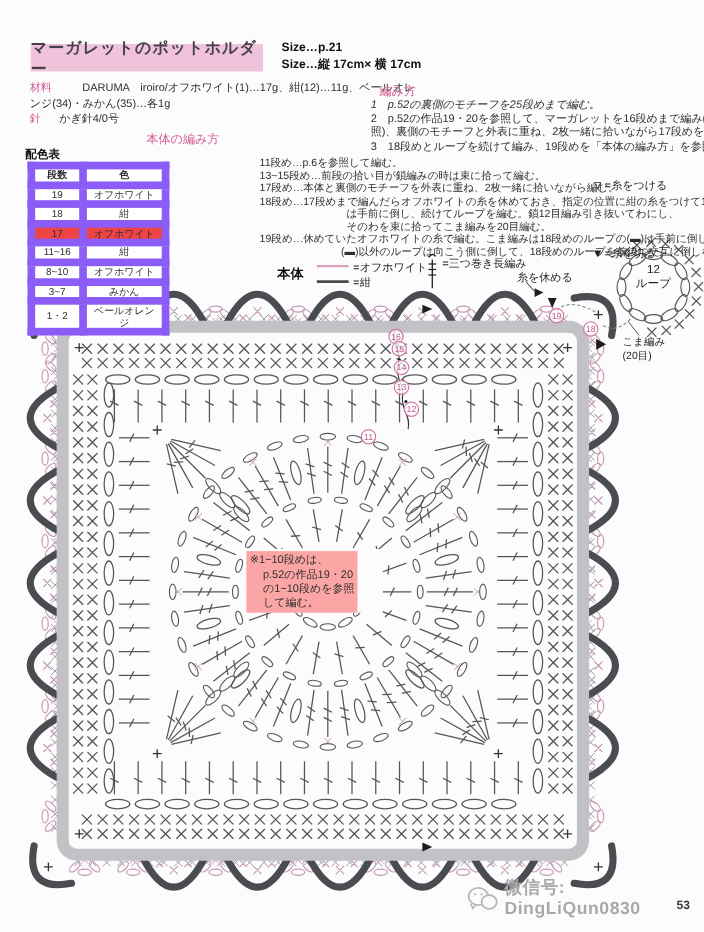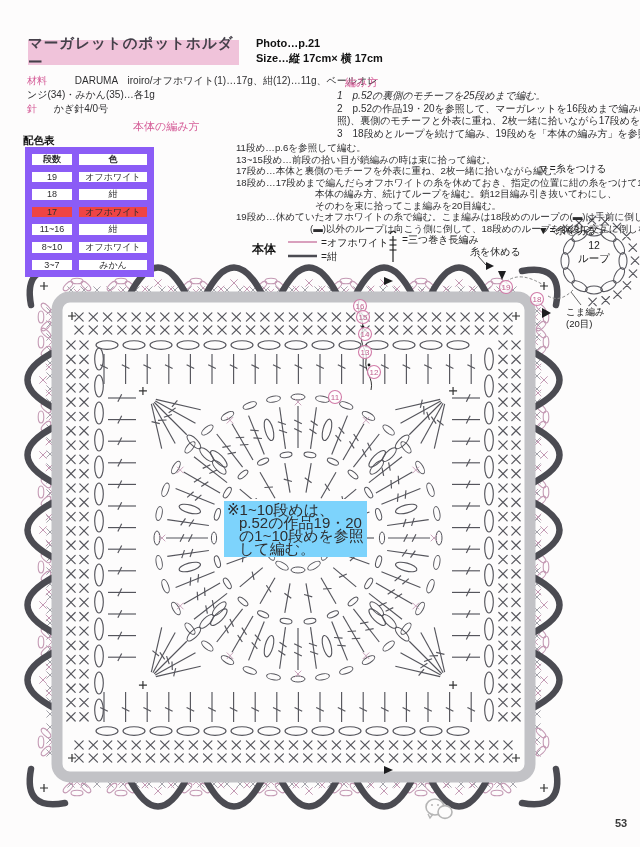--- a/index.html
+++ b/index.html
@@ -15,21 +15,21 @@
   .photo-line{left:256px;top:37px;font-size:11px;font-weight:bold;color:#111;}
   .size-line{left:256px;top:51px;font-size:11px;font-weight:bold;color:#111;}
   .txt{font-size:10px;line-height:13.5px;white-space:nowrap;}
   .small{font-size:9.6px;white-space:nowrap;}
   .head{font-size:11px;}
   table.ct{border-collapse:collapse;font-size:9px;text-align:center;}
   table.ct td,table.ct th{border:7px solid #8b5cf6;padding:0 3px;height:10.6px;
     font-weight:normal;background:#fff;line-height:10.6px;}
   table.ct th{font-weight:bold;}
   table.ct tr.hl td{background:#ef4444;}
-  .note{font-size:15px;line-height:13px;background:#7dd3fc;padding:2px 3px;
+  .note{font-size:10px;line-height:13px;background:#fca5a5;padding:2px 3px;
     white-space:nowrap;}
   .legend-item{font-size:10px;white-space:nowrap;color:#222;font-family:Liberation Mono, monospace;}
   .tri{font-size:11px;margin-right:3px;color:#222;}
   .loop-lbl{font-size:10.5px;text-align:center;line-height:13px;color:#222;}
   .koma-lbl{font-size:9.5px;line-height:12px;color:#222;white-space:nowrap;}
   .wm{color:#a9a9a9;font-size:16px;font-weight:bold;letter-spacing:0.5px;
     display:flex;align-items:center;gap:5px;}
   .pagenum{font-size:11px;color:#3a3a3a;font-weight:bold;}
 </style>
 </head>
@@ -1146,21 +1146,21 @@
     <text x="365" y="336.8" text-anchor="middle" font-size="8" fill="#c0608f" font-family="&quot;Liberation Sans&quot;,sans-serif">14</text>
     <circle cx="365" cy="352" r="6.5" fill="rgba(255,255,255,0.75)" stroke="#d17ba8" stroke-width="1.1"></circle>
     <text x="365" y="354.8" text-anchor="middle" font-size="8" fill="#c0608f" font-family="&quot;Liberation Sans&quot;,sans-serif">13</text>
     <circle cx="374" cy="372" r="6.5" fill="rgba(255,255,255,0.75)" stroke="#d17ba8" stroke-width="1.1"></circle>
     <text x="374" y="374.8" text-anchor="middle" font-size="8" fill="#c0608f" font-family="&quot;Liberation Sans&quot;,sans-serif">12</text>
     <circle cx="335" cy="397" r="6.5" fill="rgba(255,255,255,0.75)" stroke="#d17ba8" stroke-width="1.1"></circle>
     <text x="335" y="399.8" text-anchor="middle" font-size="8" fill="#c0608f" font-family="&quot;Liberation Sans&quot;,sans-serif">11</text>
   </svg>
 
 <div class="ovl title-box">マーガレットのポットホルダー</div>
-<div class="ovl photo-line">Photo…p.21</div>
+<div class="ovl photo-line">Size…p.21</div>
 <div class="ovl size-line">Size…縦 17cm× 横 17cm</div>
 
 <div class="ovl txt" style="left:27px;top:74px;">
   <span class="pk">材料</span>
   <span style="margin-left:25px;">DARUMA　iroiro/オフホワイト(1)…17g、紺(12)…11g、ベールオレ</span>
 </div>
 <div class="ovl txt" style="left:27px;top:88px;">ンジ(34)・みかん(35)…各1g</div>
 <div class="ovl txt" style="left:27px;top:102px;">
   <span class="pk">針</span>
   <span style="margin-left:14px;">かぎ針4/0号</span>
@@ -1170,21 +1170,21 @@
 <div class="ovl txt" style="left:337px;top:89px;font-style:italic;">1　p.52の裏側のモチーフを25段めまで編む。</div>
 <div class="ovl txt" style="left:337px;top:101.5px;">2　p.52の作品19・20を参照して、マーガレットを16段めまで編み(p.5参</div>
 <div class="ovl txt" style="left:337px;top:114px;">照)、裏側のモチーフと外表に重ね、2枚一緒に拾いながら17段めを編む。</div>
 <div class="ovl txt" style="left:337px;top:126.5px;">3　18段めとループを続けて編み、19段めを「本体の編み方」を参照して編む。</div>
 
 <div class="ovl pk head" style="left:133px;top:119px;">本体の編み方</div>
 <div class="ovl small" style="left:236px;top:142px;">11段め…p.6を参照して編む。</div>
 <div class="ovl small" style="left:236px;top:153.5px;">13~15段め…前段の拾い目が鎖編みの時は束に拾って編む。</div>
 <div class="ovl small" style="left:236px;top:165px;">17段め…本体と裏側のモチーフを外表に重ね、2枚一緒に拾いながら編む。</div>
 <div class="ovl small" style="left:236px;top:176.5px;">18段め…17段めまで編んだらオフホワイトの糸を休めておき、指定の位置に紺の糸をつけて18段めを編む。</div>
-<div class="ovl small" style="left:315px;top:188px;">本体の編み方、続けてループを編む。鎖12目編み引き抜いてわにし、</div>
+<div class="ovl small" style="left:315px;top:188px;">は手前に倒し、続けてループを編む。鎖12目編み引き抜いてわにし、</div>
 <div class="ovl small" style="left:315px;top:199.5px;">そのわを束に拾ってこま編みを20目編む。</div>
 <div class="ovl small" style="left:236px;top:211px;">19段め…休めていたオフホワイトの糸で編む。こま編みは18段めのループの(▬)は手前に倒し、</div>
 <div class="ovl small" style="left:310px;top:222.5px;">(▬)以外のループは向こう側に倒して、18段めのループを前後に交互に倒しながら編む。</div>
 
 <div class="ovl" style="left:23px;top:134px;font-size:10.5px;font-weight:bold;color:#111;">配色表</div>
 <table class="ct ovl" style="left:25px;top:147px;">
   <tbody id="ct-body">
       <tr>
         <th style="width:34px">段数</th>
         <th style="width:62px">色</th>
@@ -1205,20 +1205,24 @@
         <td>11~16</td>
         <td>紺</td>
       </tr>
       <tr>
         <td>8~10</td>
         <td>オフホワイト</td>
       </tr>
       <tr>
         <td>3~7</td>
         <td>みかん</td>
+      </tr>
+      <tr>
+        <td>1・2</td>
+        <td>ベールオレンジ</td>
       </tr>
     </tbody>
 </table>
 
 <div class="ovl legend-item" style="left:540px;top:162px;">
   <span class="tri">▽</span><span>=糸をつける</span>
 </div>
 <div class="ovl legend-item" style="left:540px;top:184px;margin-top:40px;">
   <span class="tri">▼</span><span>=糸を切る</span>
 </div>
@@ -1246,14 +1250,15 @@
 </div>
 
 <div class="ovl wm" style="left:424px;top:797px;">
   <svg width="30" height="24" viewBox="0 0 30 24">
     <ellipse cx="11" cy="10" rx="9" ry="8" fill="none" stroke="#b5b5b5" stroke-width="1.6"></ellipse>
     <ellipse cx="21" cy="15" rx="7" ry="6.4" fill="#fdfcfc" stroke="#b5b5b5" stroke-width="1.6"></ellipse>
     <circle cx="8" cy="8" r="1" fill="#b5b5b5"></circle>
       <circle cx="14" cy="8" r="1" fill="#b5b5b5"></circle>
     <path d="M4 17 L6 21 L9 17" fill="none" stroke="#b5b5b5" stroke-width="1.4"></path>
   </svg>
+  <span>微信号: DingLiQun0830</span>
 </div>
 <div class="ovl pagenum" style="left:615px;top:817px;">53</div>
 
 </body></html>

